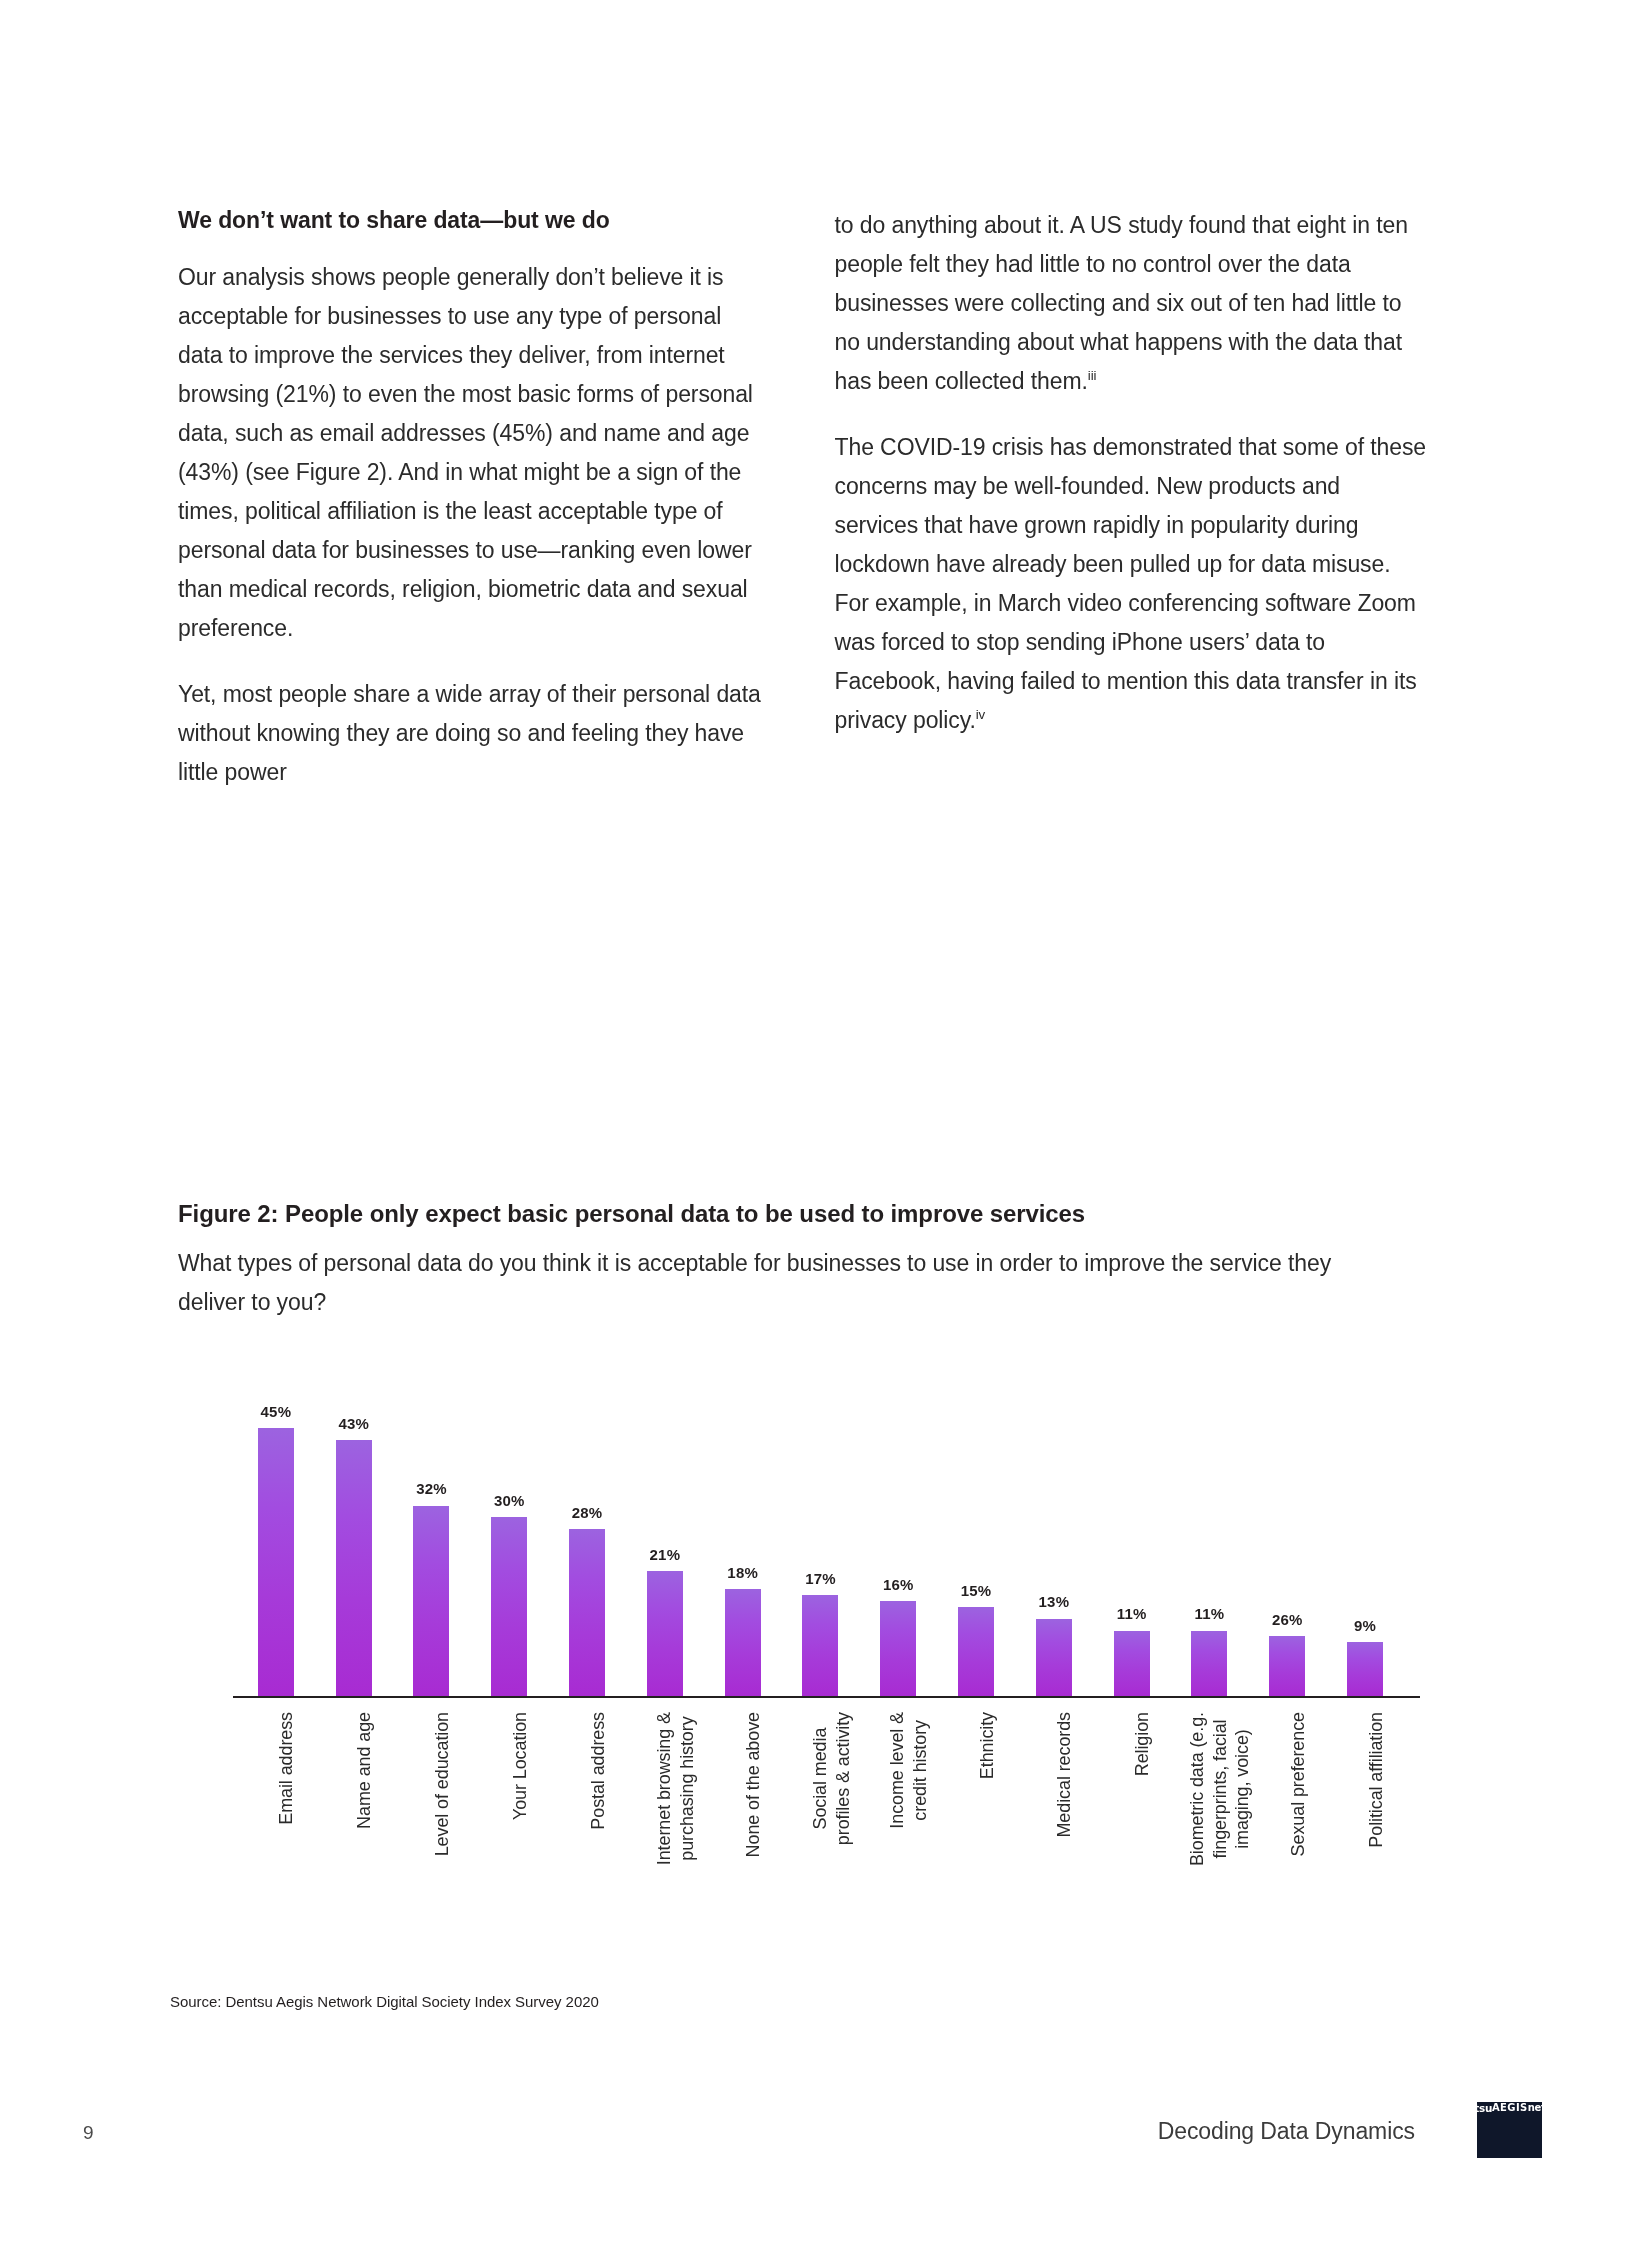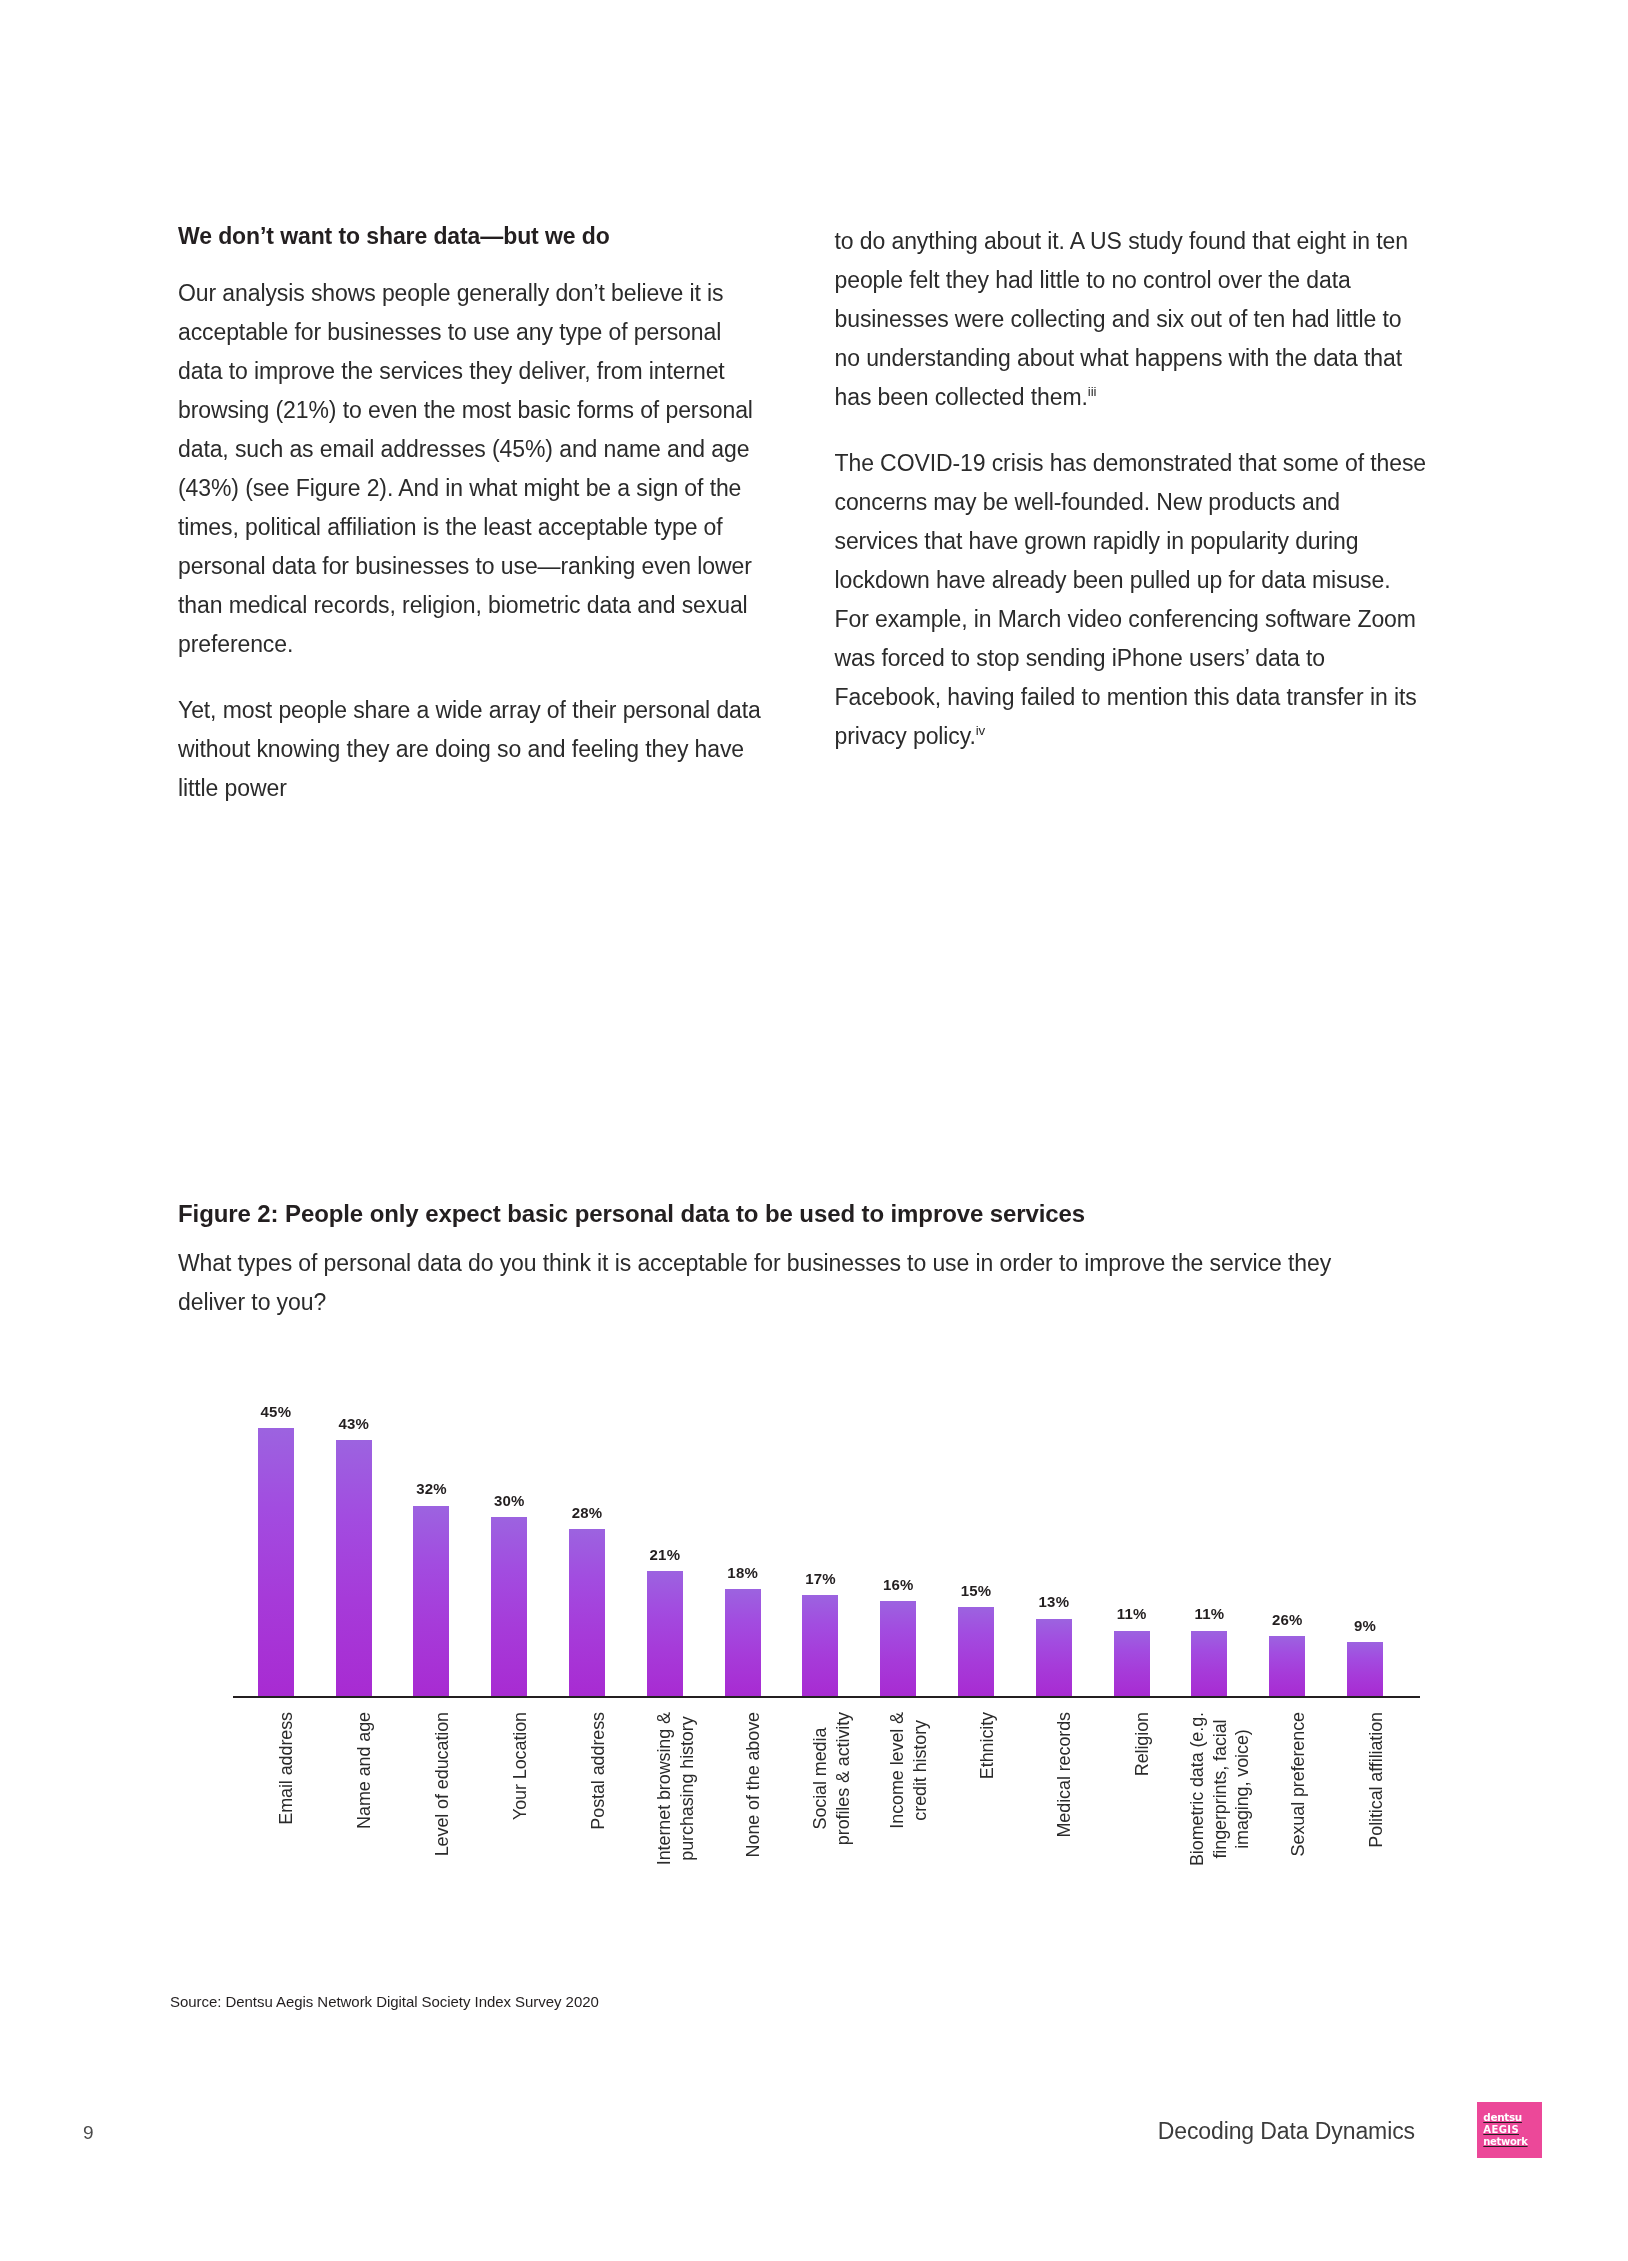--- a/index.html
+++ b/index.html
@@ -14,21 +14,20 @@
   }
   .page{position:absolute;inset:0;}
 
   
   .columns{
     position:absolute;
     left:178px; top:206px;
     width:1248px;
     display:flex;
     gap:66px;
-    margin-top:16px;
   }
   .col{width:591px;}
   .col-r{width:592px;}
 
   h2.section-head{
     font-size:23px;
     font-weight:700;
     letter-spacing:-0.1px;
     margin:0 0 24.4px 0;
     line-height:1.22;
@@ -174,28 +173,27 @@
     position:absolute;
     right:213px; top:16.3px;
     font-size:23px;
     color:#3b3b3b;
     letter-spacing:-0.1px;
   }
   .logo{
     position:absolute;
     right:86px; top:0px;
     width:65px;height:56px;
-    background:#ec4899;
-    display:flex;
-    flex-direction:column;
+    background:#0f172a;
+    display:flex;
+    flex-direction:row;
     justify-content:center;
     align-items:flex-start;
     padding-left:6.3px;
     box-sizing:border-box;
-    text-decoration:underline;
   }
   .logo span{
     display:block;
     color:#ffffff;
     font-family:"DejaVu Sans",sans-serif;
     font-weight:700;
     font-size:10.4px;
     line-height:12.7px;
     letter-spacing:-0.3px;
   }

